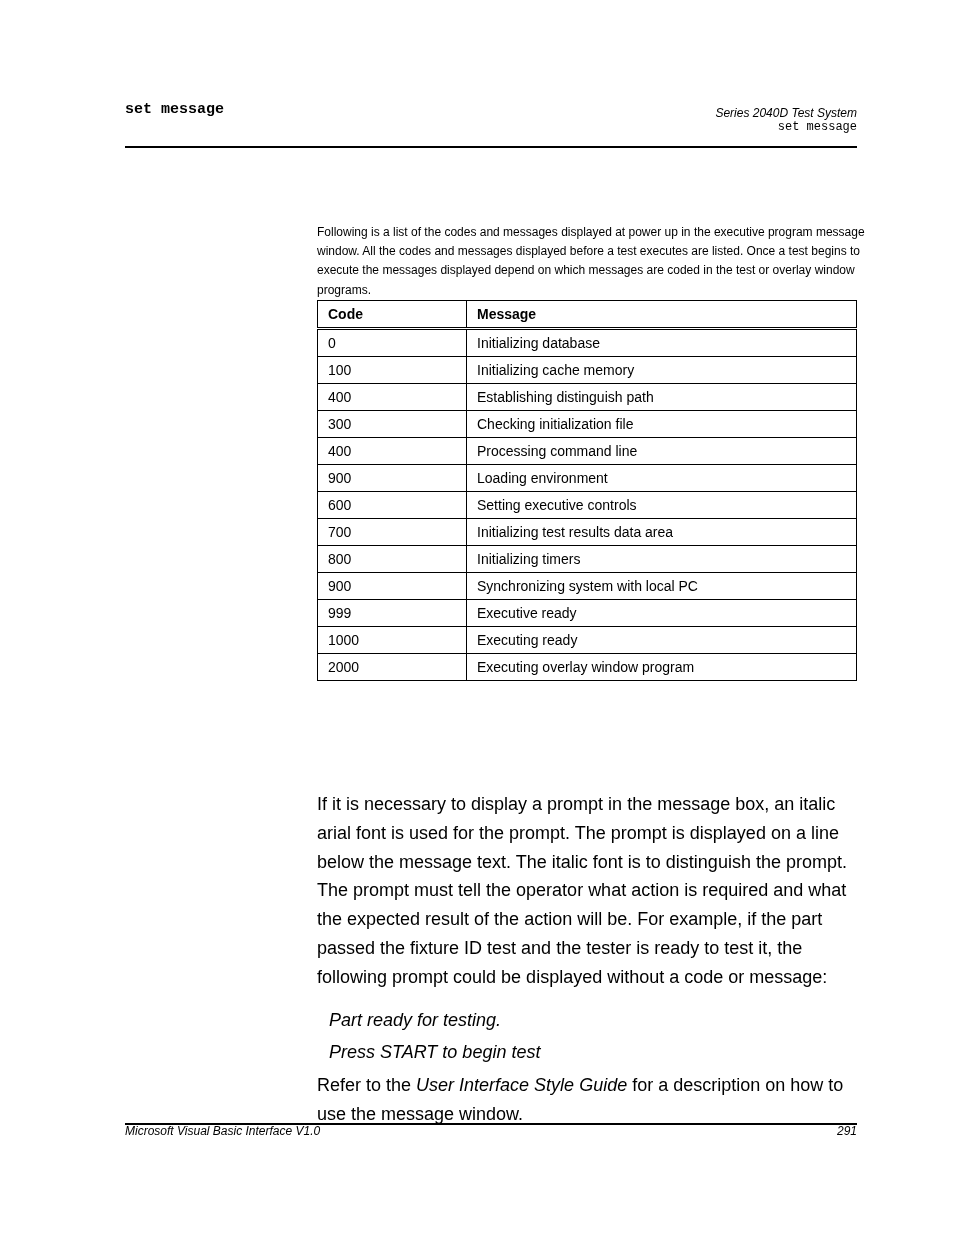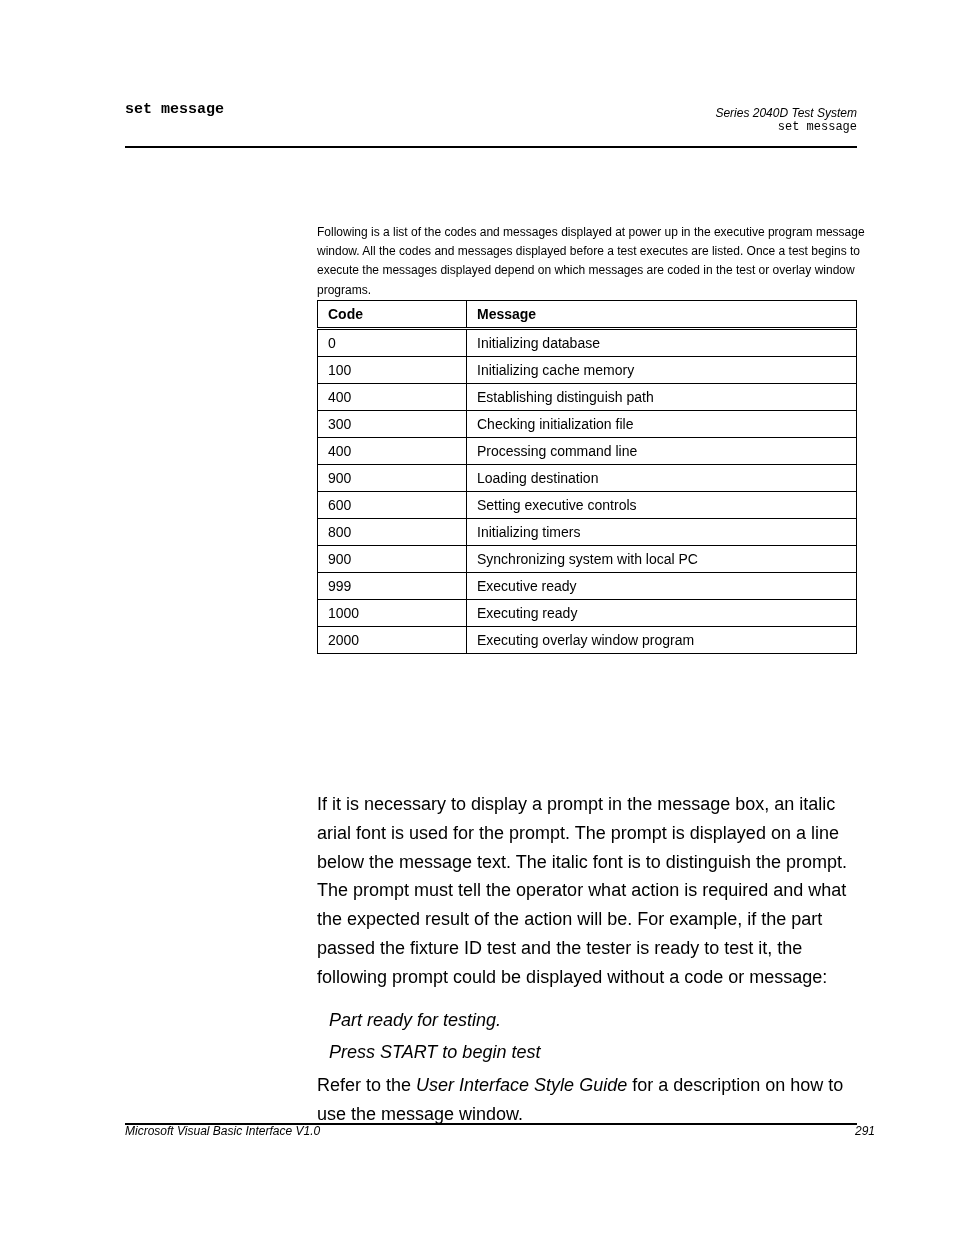--- a/index.html
+++ b/index.html
@@ -87,21 +87,21 @@
     top: 1115px;
     left: 125px;
     right: 97px;
     border: 0;
     border-top: 2px solid #000;
   }
   .footer {
     position: absolute;
     top: 1124px;
     left: 125px;
-    right: 79px;
+    right: 97px;
     font-size: 12px;
     font-style: italic;
     line-height: 1.2;
   }
   .footer .left  { float: left; }
   .footer .right { float: right; text-align: center; }
   .mono { font-family: "Courier New", Courier, monospace; }
   .prompt {
     font-style: italic;
     font-family: Arial, Helvetica, sans-serif;
@@ -149,25 +149,29 @@
           <tr>
             <td>300</td>
             <td>Checking initialization file</td>
           </tr>
           <tr>
             <td>400</td>
             <td>Processing command line</td>
           </tr>
           <tr>
             <td>900</td>
-            <td>Loading destination</td>
+            <td>Loading environment</td>
           </tr>
           <tr>
             <td>600</td>
             <td>Setting executive controls</td>
+          </tr>
+          <tr>
+            <td>700</td>
+            <td>Initializing test results data area</td>
           </tr>
           <tr>
             <td>800</td>
             <td>Initializing timers</td>
           </tr>
           <tr>
             <td>900</td>
             <td>Synchronizing system with local PC</td>
           </tr>
           <tr>

